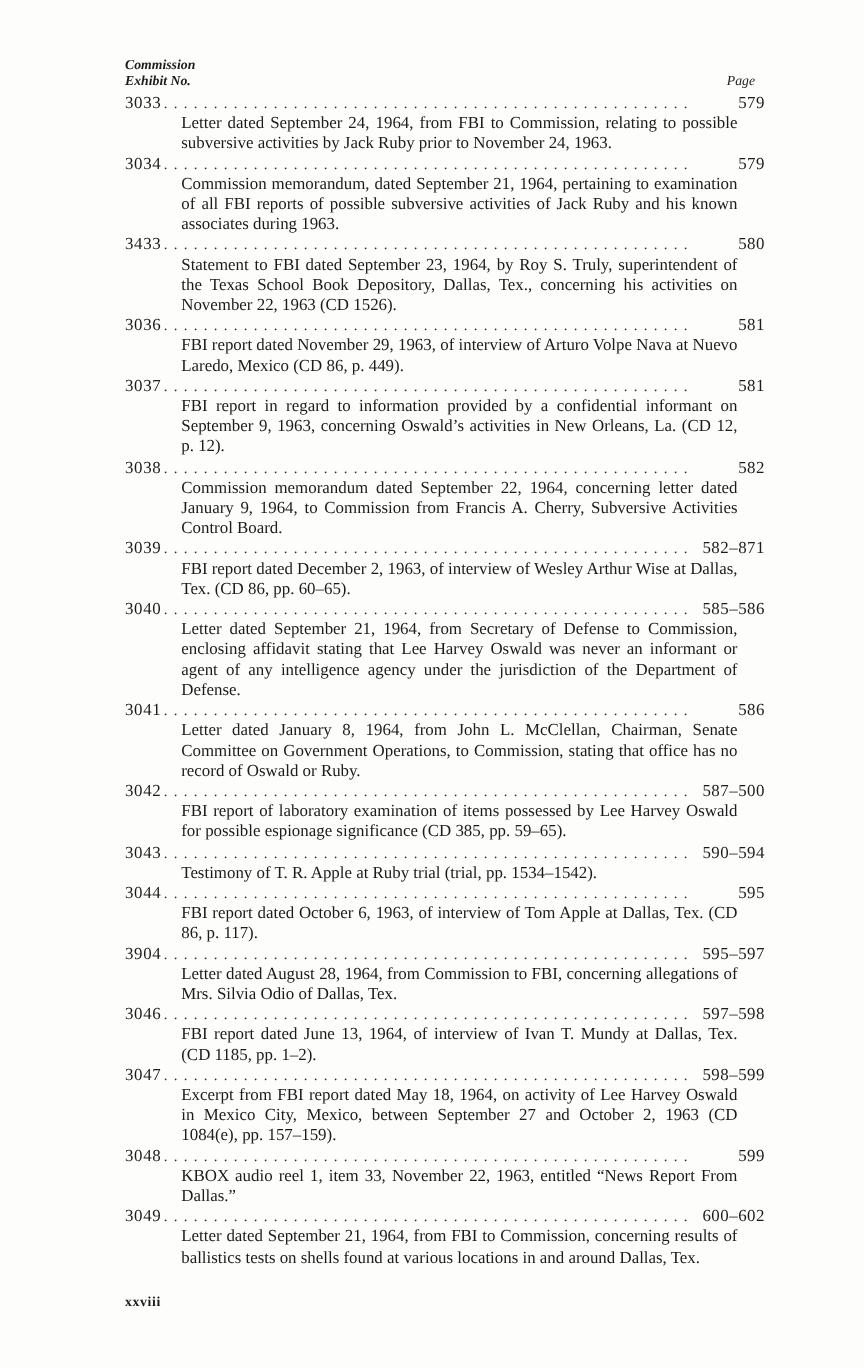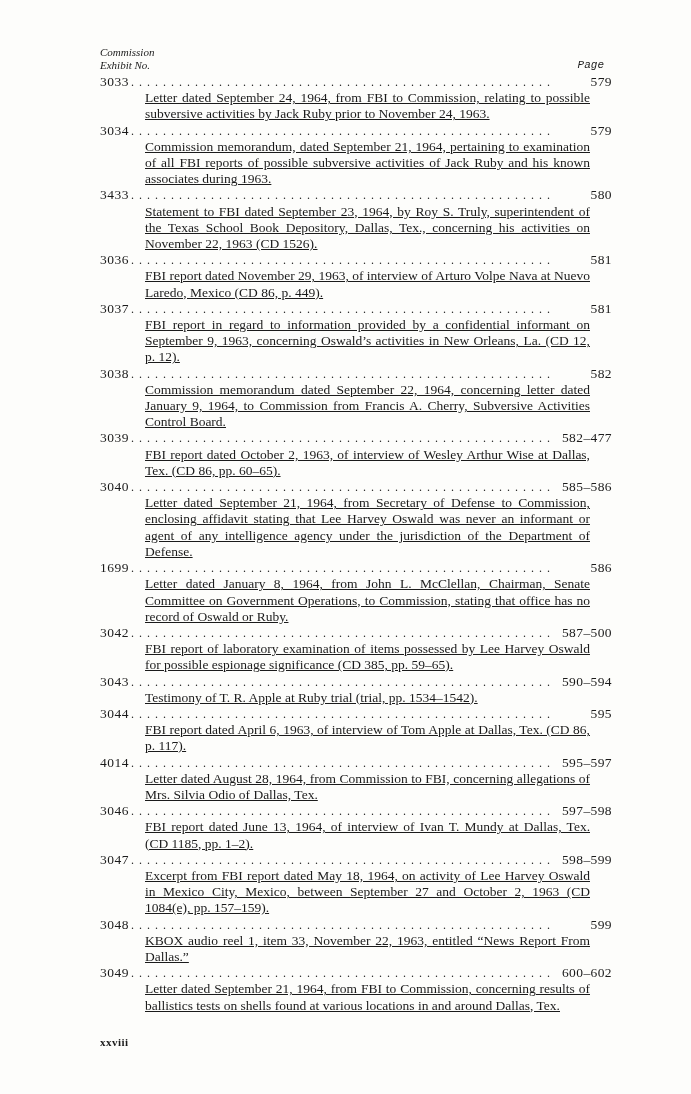--- a/index.html
+++ b/index.html
@@ -22,22 +22,22 @@
   }
   .toc-header {
     display: flex;
     justify-content: space-between;
     align-items: flex-end;
     font-style: italic;
     font-size: 11px;
     line-height: 12.5px;
     margin-bottom: 3px;
   }
-  .header-left div { white-space: nowrap; }
-  .header-right { padding-right: 8px; font-family: Liberation Mono, monospace; }
+  .header-left div { white-space: nowrap; font-weight: bold; }
+  .header-right { padding-right: 8px; }
   .entry { margin: 0; }
   .entry-line {
     display: flex;
     align-items: flex-start;
   }
   .num {
     flex: none;
     letter-spacing: 0.5px;
   }
   .leader {
@@ -54,21 +54,20 @@
   }
   .pg {
     flex: none;
     min-width: 58px;
     text-align: right;
     letter-spacing: 0.4px;
   }
   .desc {
     margin: 0 22px 0 45px;
     text-align: justify;
-    text-decoration: underline;
   }
   .footer-folio {
     margin-top: 20px;
     font-weight: bold;
     font-size: 11px;
     letter-spacing: 0.5px;
   }
 </style>
 </head>
 <body>
@@ -135,37 +134,37 @@
       <span class="leader"></span>
       <span class="pg">582</span>
     </div>
     <p class="desc">Commission memorandum dated September 22, 1964, concerning letter dated January 9, 1964, to Commission from Francis A. Cherry, Subversive Activities Control Board.</p>
   </div>
 
   <div class="entry">
     <div class="entry-line">
       <span class="num">3039</span>
       <span class="leader"></span>
-      <span class="pg">582–477</span>
-    </div>
-    <p class="desc">FBI report dated October 2, 1963, of interview of Wesley Arthur Wise at Dallas, Tex. (CD 86, pp. 60–65).</p>
+      <span class="pg">582–871</span>
+    </div>
+    <p class="desc">FBI report dated December 2, 1963, of interview of Wesley Arthur Wise at Dallas, Tex. (CD 86, pp. 60–65).</p>
   </div>
 
   <div class="entry">
     <div class="entry-line">
       <span class="num">3040</span>
       <span class="leader"></span>
       <span class="pg">585–586</span>
     </div>
     <p class="desc">Letter dated September 21, 1964, from Secretary of Defense to Commission, enclosing affidavit stating that Lee Harvey Oswald was never an informant or agent of any intelligence agency under the jurisdiction of the Department of Defense.</p>
   </div>
 
   <div class="entry">
     <div class="entry-line">
-      <span class="num">1699</span>
+      <span class="num">3041</span>
       <span class="leader"></span>
       <span class="pg">586</span>
     </div>
     <p class="desc">Letter dated January 8, 1964, from John L. McClellan, Chairman, Senate Committee on Government Operations, to Commission, stating that office has no record of Oswald or Ruby.</p>
   </div>
 
   <div class="entry">
     <div class="entry-line">
       <span class="num">3042</span>
       <span class="leader"></span>
@@ -182,26 +181,26 @@
     </div>
     <p class="desc">Testimony of T. R. Apple at Ruby trial (trial, pp. 1534–1542).</p>
   </div>
 
   <div class="entry">
     <div class="entry-line">
       <span class="num">3044</span>
       <span class="leader"></span>
       <span class="pg">595</span>
     </div>
-    <p class="desc">FBI report dated April 6, 1963, of interview of Tom Apple at Dallas, Tex. (CD 86, p. 117).</p>
-  </div>
-
-  <div class="entry">
-    <div class="entry-line">
-      <span class="num">4014</span>
+    <p class="desc">FBI report dated October 6, 1963, of interview of Tom Apple at Dallas, Tex. (CD 86, p. 117).</p>
+  </div>
+
+  <div class="entry">
+    <div class="entry-line">
+      <span class="num">3904</span>
       <span class="leader"></span>
       <span class="pg">595–597</span>
     </div>
     <p class="desc">Letter dated August 28, 1964, from Commission to FBI, concerning allegations of Mrs. Silvia Odio of Dallas, Tex.</p>
   </div>
 
   <div class="entry">
     <div class="entry-line">
       <span class="num">3046</span>
       <span class="leader"></span>

